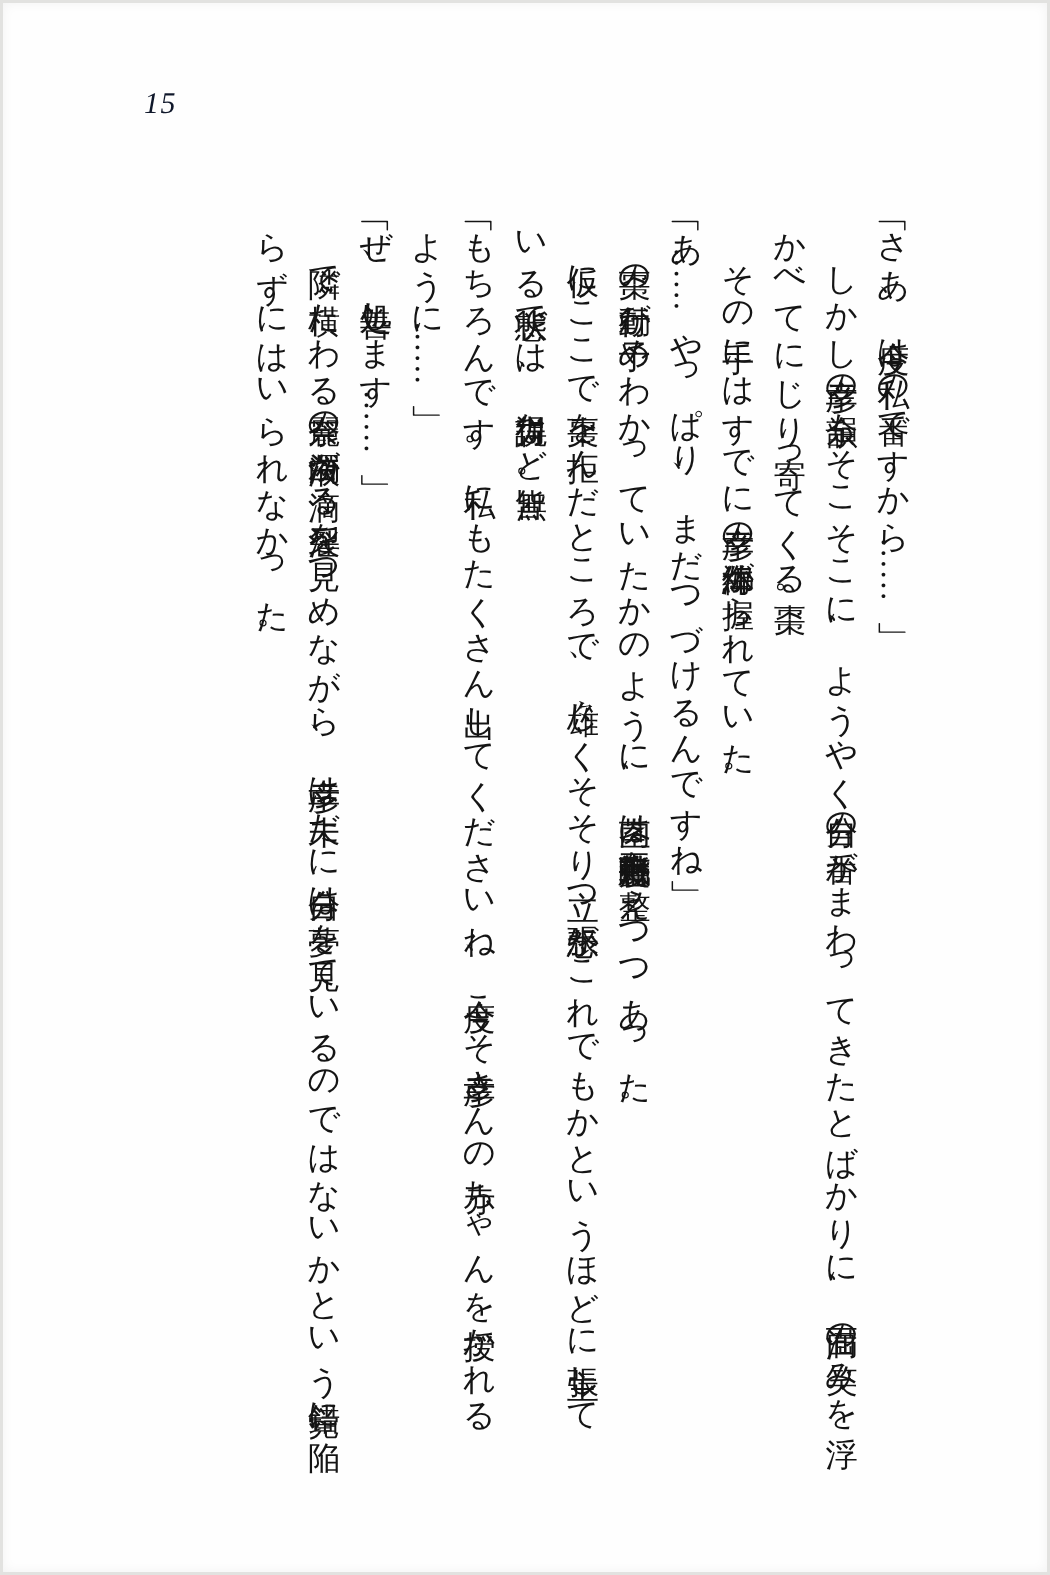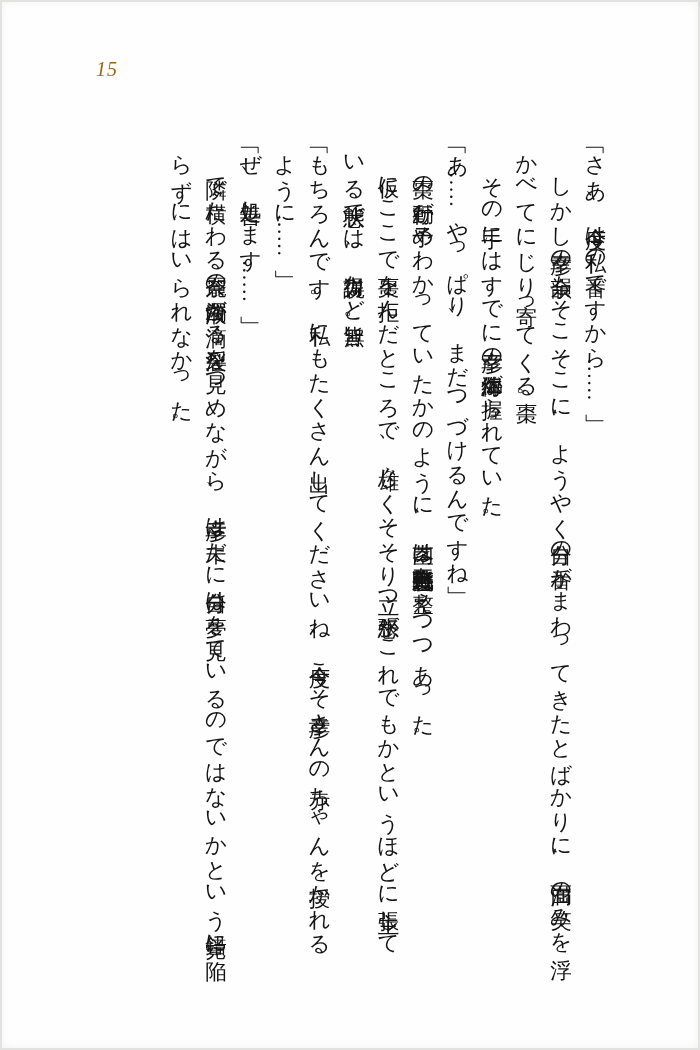--- a/index.html
+++ b/index.html
@@ -19,21 +19,21 @@
     box-shadow: inset 0 0 8px rgba(0,0,0,0.05);
     overflow: hidden;
   }
   .page-number {
     position: absolute;
     top: 56px;
     left: 94px;
     font-style: italic;
     font-size: 20px;
     letter-spacing: 1px;
-    color: #a16207;
+    color: #0f172a;
   }
   .text-block {
     position: absolute;
     top: 138px;
     right: 86px;
     height: 817px;
     writing-mode: vertical-rl;
     text-orientation: mixed;
     font-size: 21.5px;
     line-height: 34.5px;

